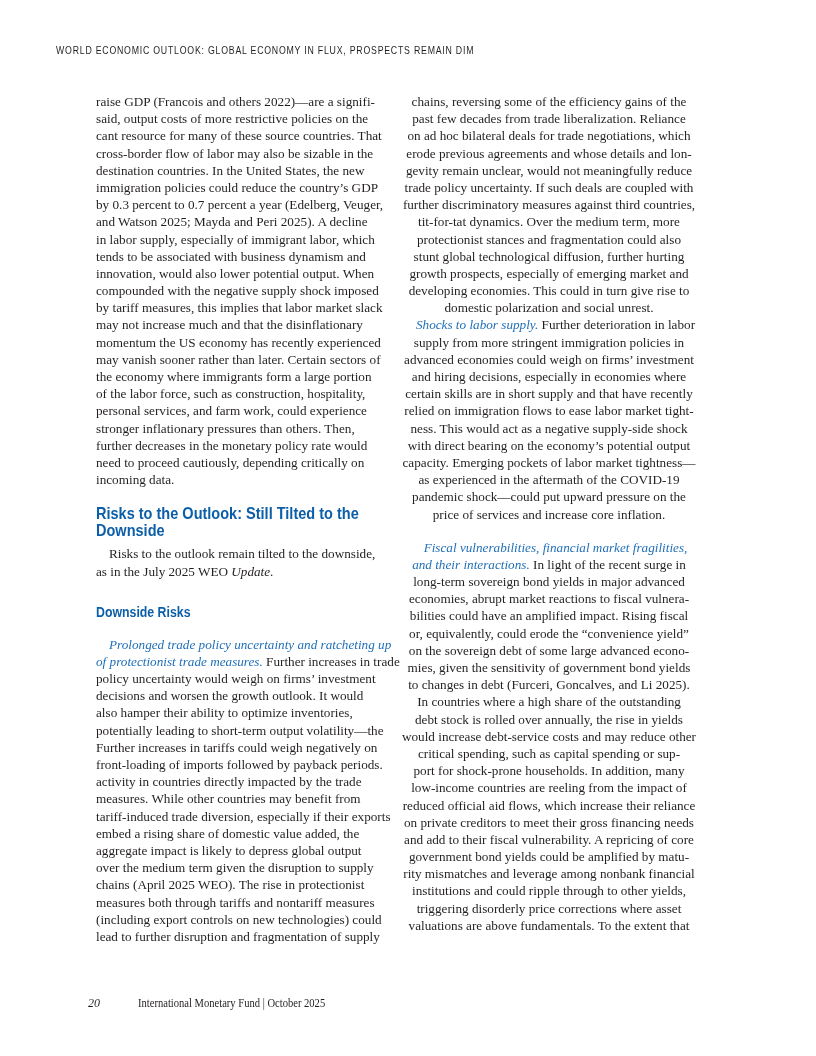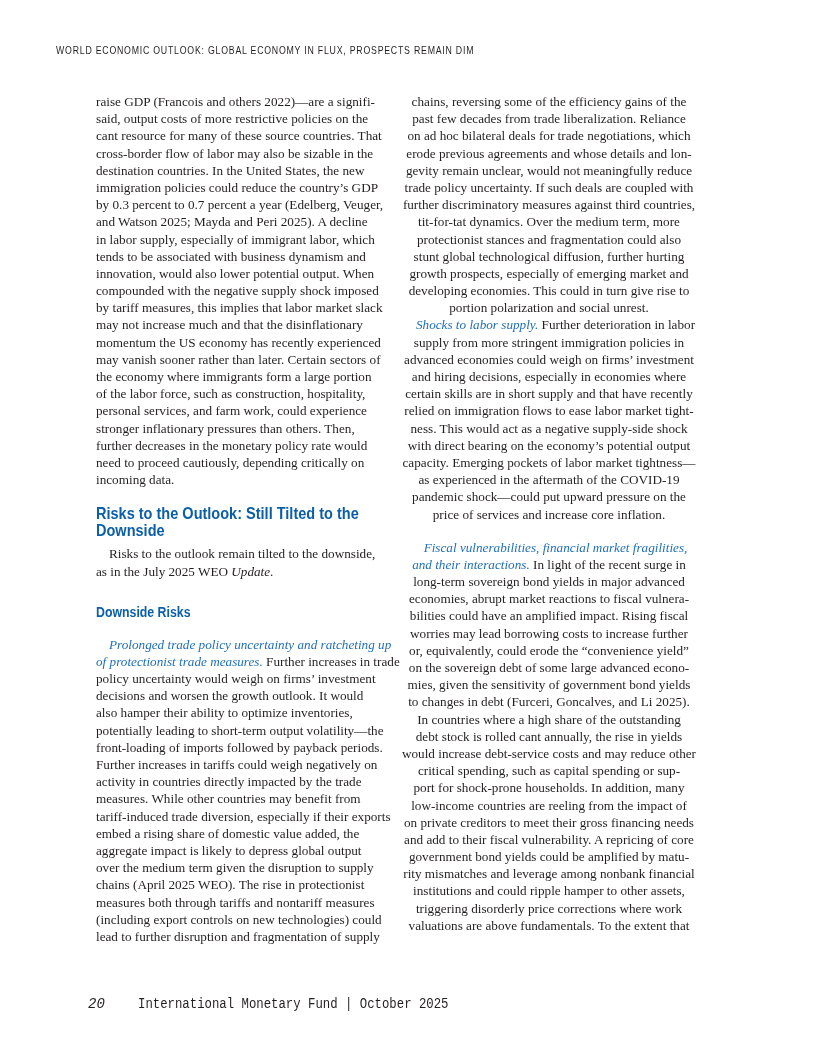--- a/index.html
+++ b/index.html
@@ -25,21 +25,21 @@
     font-size: 16.5px; line-height: 16.5px; transform: scaleX(0.88); transform-origin: left top;
     white-space: nowrap; margin-top: 17px; margin-bottom: 7px;
   }
   .h2 {
     font-family: "Liberation Sans", sans-serif; font-weight: bold; color: #0b5ea8;
     font-size: 14px; line-height: 16px; transform: scaleX(0.88); transform-origin: left top;
     white-space: nowrap; margin-top: 24px; margin-bottom: 4px;
   }
   .footer {
     position: absolute; top: 996px; left: 88px;
-    font-family: Liberation Mono, monospace; font-size: 14px; color: #231f20; white-space: nowrap;
+    font-family: Liberation Serif, serif; font-size: 12px; color: #231f20; white-space: nowrap;
   }
   .footer .page-num { font-style: italic; display: inline-block; width: 50px; }
   .footer .pub { display: inline-block; transform: scaleX(0.88); transform-origin: left center; }
 </style>
 </head>
 <body>
 
 <div class="running-head">WORLD ECONOMIC OUTLOOK: GLOBAL ECONOMY IN FLUX, PROSPECTS REMAIN DIM</div>
 
 <div class="col col-left">
@@ -82,22 +82,22 @@
   <div class="h2">Downside Risks</div>
 
   <div>
     <span class="line indent ital">Prolonged trade policy uncertainty and ratcheting up</span>
     <span class="line"><span class="ital">of protectionist trade measures.</span><span> Further increases in trade</span></span>
     <div id="left-trade-lines">
         <span class="line">policy uncertainty would weigh on firms’ investment</span>
         <span class="line">decisions and worsen the growth outlook. It would</span>
         <span class="line">also hamper their ability to optimize inventories,</span>
         <span class="line">potentially leading to short-term output volatility—the</span>
+        <span class="line">Further increases in tariffs could weigh negatively on</span>
         <span class="line">front-loading of imports followed by payback periods.</span>
-        <span class="line">Further increases in tariffs could weigh negatively on</span>
         <span class="line">activity in countries directly impacted by the trade</span>
         <span class="line">measures. While other countries may benefit from</span>
         <span class="line">tariff-induced trade diversion, especially if their exports</span>
         <span class="line">embed a rising share of domestic value added, the</span>
         <span class="line">aggregate impact is likely to depress global output</span>
         <span class="line">over the medium term given the disruption to supply</span>
         <span class="line">chains (April 2025 WEO). The rise in protectionist</span>
         <span class="line">measures both through tariffs and nontariff measures</span>
         <span class="line">(including export controls on new technologies) could</span>
         <span class="line">lead to further disruption and fragmentation of supply</span>
@@ -112,21 +112,21 @@
       <span class="line">on ad hoc bilateral deals for trade negotiations, which</span>
       <span class="line">erode previous agreements and whose details and lon-</span>
       <span class="line">gevity remain unclear, would not meaningfully reduce</span>
       <span class="line">trade policy uncertainty. If such deals are coupled with</span>
       <span class="line">further discriminatory measures against third countries,</span>
       <span class="line">tit-for-tat dynamics. Over the medium term, more</span>
       <span class="line">protectionist stances and fragmentation could also</span>
       <span class="line">stunt global technological diffusion, further hurting</span>
       <span class="line">growth prospects, especially of emerging market and</span>
       <span class="line">developing economies. This could in turn give rise to</span>
-      <span class="line">portion polarization and social unrest.</span>
+      <span class="line">domestic polarization and social unrest.</span>
     </div>
 
   <div>
     <span class="line indent"><span class="ital">Shocks to labor supply.</span><span> Further deterioration in labor</span></span>
     <div id="right-labor-lines">
         <span class="line">supply from more stringent immigration policies in</span>
         <span class="line">advanced economies could weigh on firms’ investment</span>
         <span class="line">and hiring decisions, especially in economies where</span>
         <span class="line">certain skills are in short supply and that have recently</span>
         <span class="line">relied on immigration flows to ease labor market tight-</span>
@@ -139,37 +139,37 @@
       </div>
   </div>
 
   <div>
     <span class="line indent ital">Fiscal vulnerabilities, financial market fragilities,</span>
     <span class="line"><span class="ital">and their interactions.</span><span> In light of the recent surge in</span></span>
     <div id="right-fiscal-lines">
         <span class="line">long-term sovereign bond yields in major advanced</span>
         <span class="line">economies, abrupt market reactions to fiscal vulnera-</span>
         <span class="line">bilities could have an amplified impact. Rising fiscal</span>
-        <span class="line">worries may lead borrowing costs to increase further</span>
         <span class="line">or, equivalently, could erode the “convenience yield”</span>
         <span class="line">on the sovereign debt of some large advanced econo-</span>
         <span class="line">mies, given the sensitivity of government bond yields</span>
         <span class="line">to changes in debt (Furceri, Goncalves, and Li 2025).</span>
         <span class="line">In countries where a high share of the outstanding</span>
-        <span class="line">debt stock is rolled cant annually, the rise in yields</span>
+        <span class="line">debt stock is rolled over annually, the rise in yields</span>
         <span class="line">would increase debt-service costs and may reduce other</span>
         <span class="line">critical spending, such as capital spending or sup-</span>
         <span class="line">port for shock-prone households. In addition, many</span>
         <span class="line">low-income countries are reeling from the impact of</span>
+        <span class="line">reduced official aid flows, which increase their reliance</span>
         <span class="line">on private creditors to meet their gross financing needs</span>
         <span class="line">and add to their fiscal vulnerability. A repricing of core</span>
         <span class="line">government bond yields could be amplified by matu-</span>
         <span class="line">rity mismatches and leverage among nonbank financial</span>
-        <span class="line">institutions and could ripple hamper to other assets,</span>
-        <span class="line">triggering disorderly price corrections where work</span>
+        <span class="line">institutions and could ripple through to other yields,</span>
+        <span class="line">triggering disorderly price corrections where asset</span>
         <span class="line">valuations are above fundamentals. To the extent that</span>
       </div>
   </div>
 </div>
 
 <div class="footer">
   <span class="page-num">20</span><span class="pub">International Monetary Fund | October 2025</span>
 </div>
 
 </body></html>

